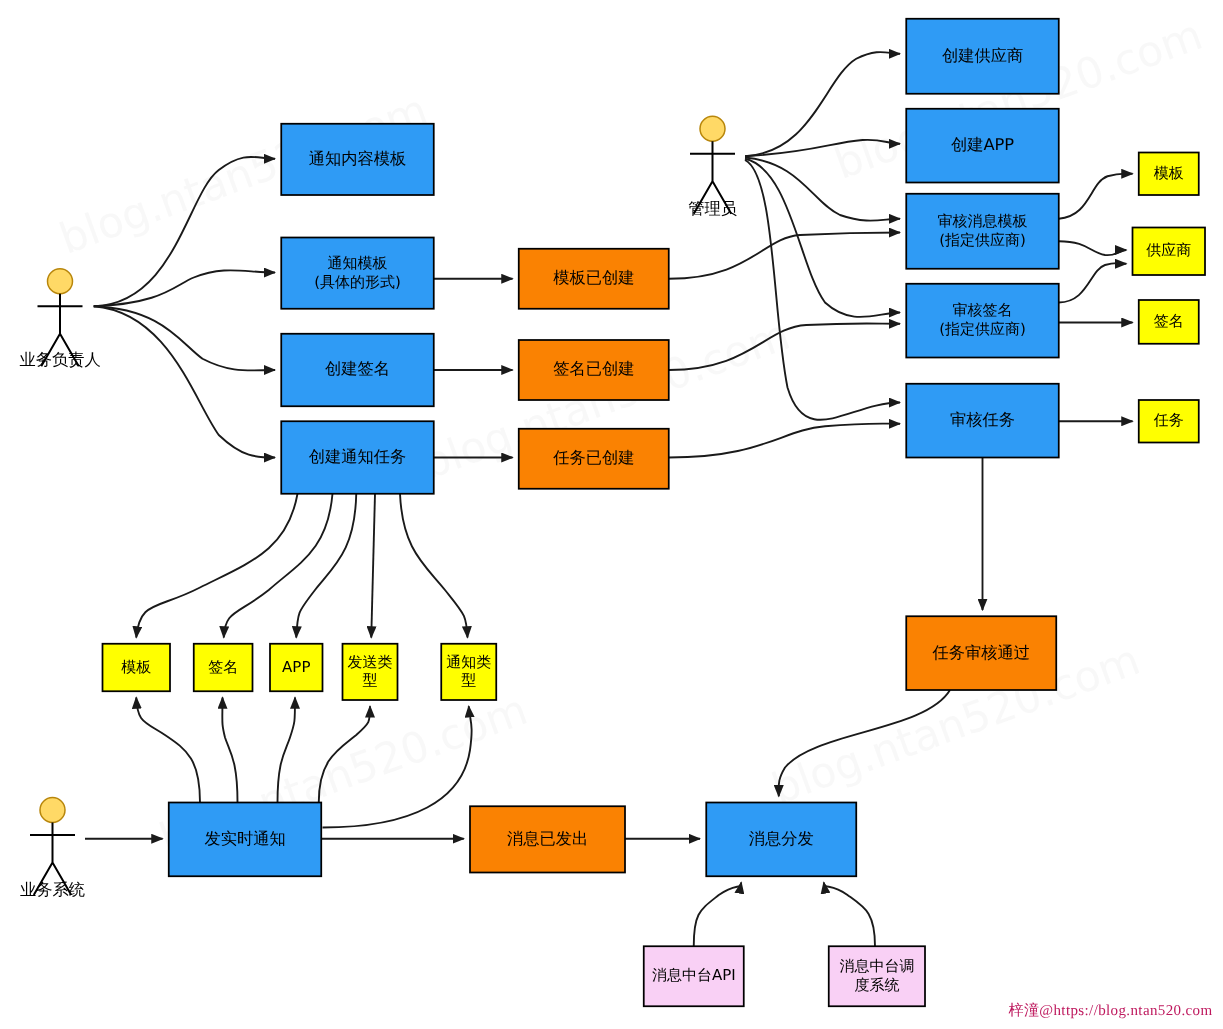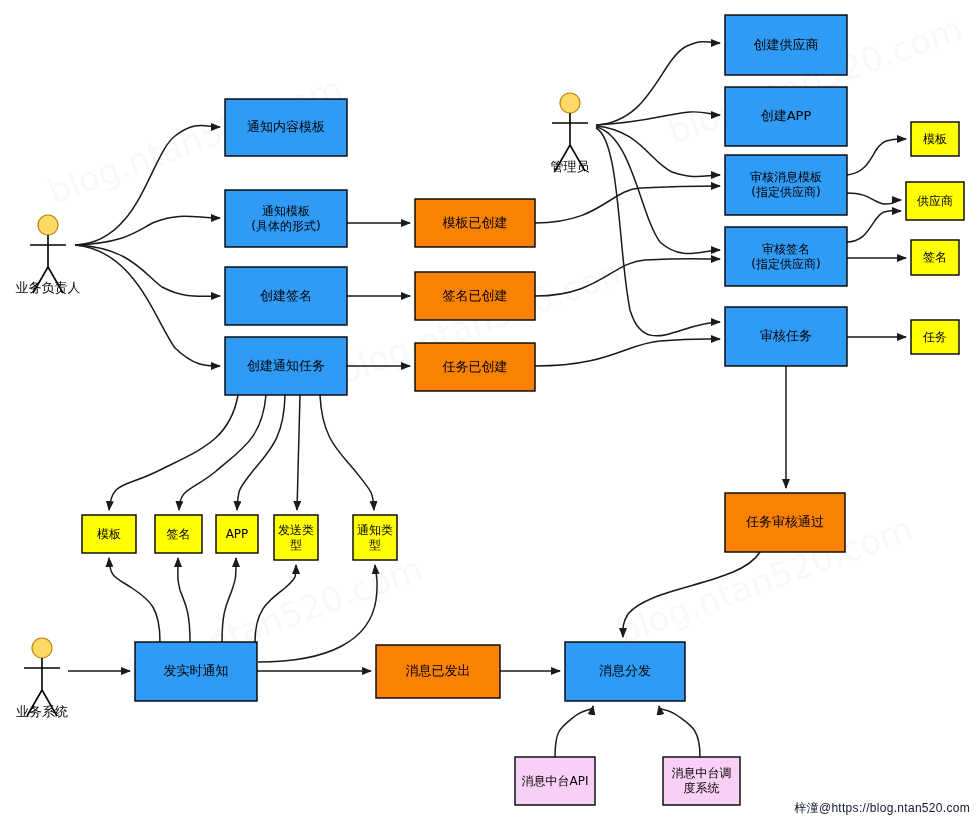--- a/index.html
+++ b/index.html
@@ -57,23 +57,23 @@
   }
   .actor-head {
     fill: #ffd966;
     stroke: #b8860b;
     stroke-width: 1.2;
   }
   .watermark {
     position: absolute;
     right: 8px;
     bottom: 6px;
-    font-family: Liberation Sans, sans-serif;
+    font-family: Liberation Serif, serif;
     font-size: 12px;
-    color: #0f172a;
+    color: #be185d;
     letter-spacing: 0.3px;
     white-space: nowrap;
   }
   .bg-watermark {
     position: absolute;
     font-family: "DejaVu Sans", "Liberation Sans", sans-serif;
     font-size: 34px;
     color: rgba(150,150,150,0.07);
     transform: rotate(-20deg);
     white-space: nowrap;

